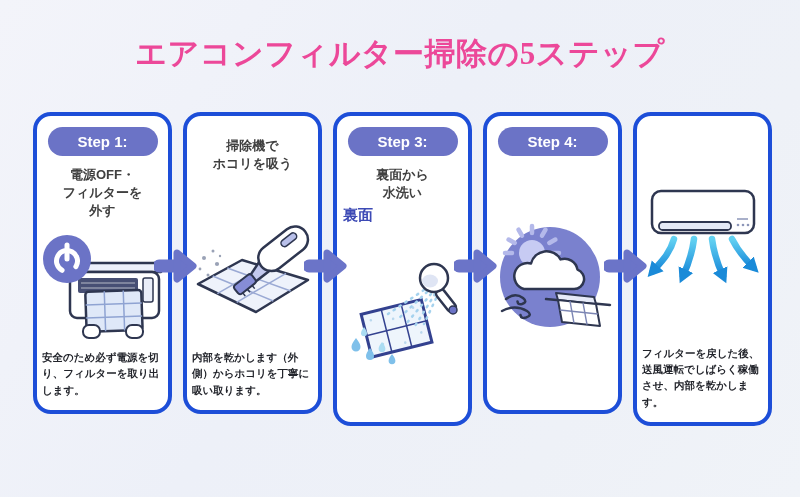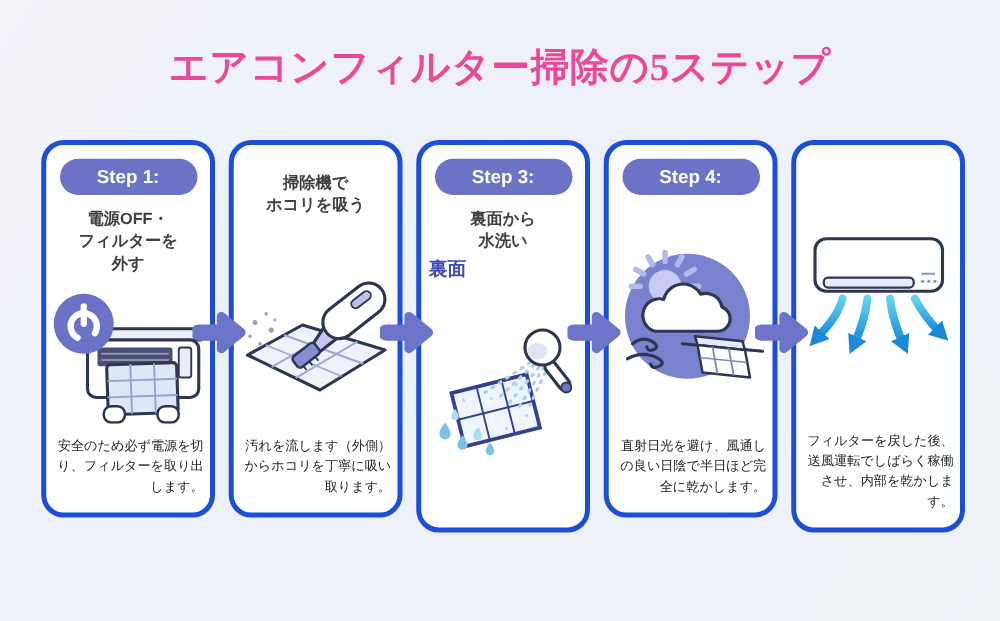--- a/index.html
+++ b/index.html
@@ -31,22 +31,22 @@
     text-align:center;line-height:1.38;white-space:pre-line;
   }
   .iconwrap{
     position:relative;flex:1;width:125px;display:flex;align-items:center;justify-content:flex-end;
     margin-top:2px;
   }
   .icon-label{
     position:absolute;top:2px;left:3px;font-size:15px;font-weight:800;color:#3d4ab5;
   }
   .desc{
-    margin-top:auto;width:121px;font-size:10.5px;font-weight:400;color:#22242b;
-    line-height:1.55;text-align:right;
+    margin-top:auto;width:121px;font-size:10.5px;font-weight:700;color:#22242b;
+    line-height:1.55;text-align:left;
   }
   .flow-arrow{position:absolute;width:46px;height:38px;top:247px;z-index:2;}
   .fa1{left:154px;} .fa2{left:304px;} .fa3{left:454px;} .fa4{left:604px;}
 </style>
 </head>
 <body>
 
 <div class="title">エアコンフィルター掃除の5ステップ</div>
 
 <div class="cards">
@@ -109,21 +109,21 @@
           <path d="M64 72 L82 66 L82 80 L64 80 Z" fill="#c3c9ee" stroke="#2e3650" stroke-width="2.5" stroke-linejoin="round"></path>
           <rect x="79" y="58" width="56" height="26" rx="13" fill="#ffffff" stroke="#2e3650" stroke-width="2.5"></rect>
           <rect x="108" y="64" width="18" height="7" rx="3.5" fill="#b9c0ea" stroke="#2e3650" stroke-width="1.5"></rect>
           <rect x="44" y="70" width="22" height="11" rx="3" fill="#868dd6" stroke="#2e3650" stroke-width="2"></rect>
           <line x1="48" y1="81" x2="48" y2="85" stroke="#2e3650" stroke-width="1.5"></line>
           <line x1="54" y1="81" x2="54" y2="85" stroke="#2e3650" stroke-width="1.5"></line>
           <line x1="60" y1="81" x2="60" y2="85" stroke="#2e3650" stroke-width="1.5"></line>
         </g>
       </svg>
     </div>
-    <div class="desc">汚れを流します（外側）からホコリを丁寧に吸い取ります。</div>
+    <div class="desc">内部を乾かします（外側）からホコリを丁寧に吸い取ります。</div>
   </div>
 
   <div class="card">
     <div class="badge">Step 3:</div>
     <div class="heading">裏面から
 水洗い</div>
     <div class="iconwrap">
       <span class="icon-label">裏面</span>
       <svg width="125" height="118" viewBox="0 0 125 118">
         <g transform="rotate(-14 58 82)">
@@ -183,21 +183,20 @@
         <line x1="56" y1="76" x2="120" y2="82" stroke="#2e3650" stroke-width="2.5" stroke-linecap="round"></line>
         <polygon points="66,70 104,74 106,81 68,77" fill="#e6eaf8" stroke="#2e3650" stroke-width="2" stroke-linejoin="round"></polygon>
         <polygon points="68,77 106,81 110,103 72,99" fill="#ffffff" stroke="#2e3650" stroke-width="2" stroke-linejoin="round"></polygon>
         <g stroke="#7c86b4" stroke-width="1.4">
           <line x1="80" y1="78.2" x2="84" y2="100.2"></line>
           <line x1="93" y1="79.6" x2="97" y2="101.6"></line>
           <line x1="69.8" y1="87" x2="107.8" y2="91"></line>
         </g>
       </svg>
     </div>
-    <div class="desc">直射日光を避け、風通しの良い日陰で半日ほど完全に乾かします。</div>
   </div>
 
   <div class="card">
     <div class="iconwrap">
       <svg width="125" height="112" viewBox="0 0 125 112">
         <defs>
           <linearGradient id="wind5" x1="0" y1="0" x2="0" y2="1">
             <stop offset="0" stop-color="#63d2f2"></stop>
               <stop offset="1" stop-color="#1586d8"></stop>
           </linearGradient>

